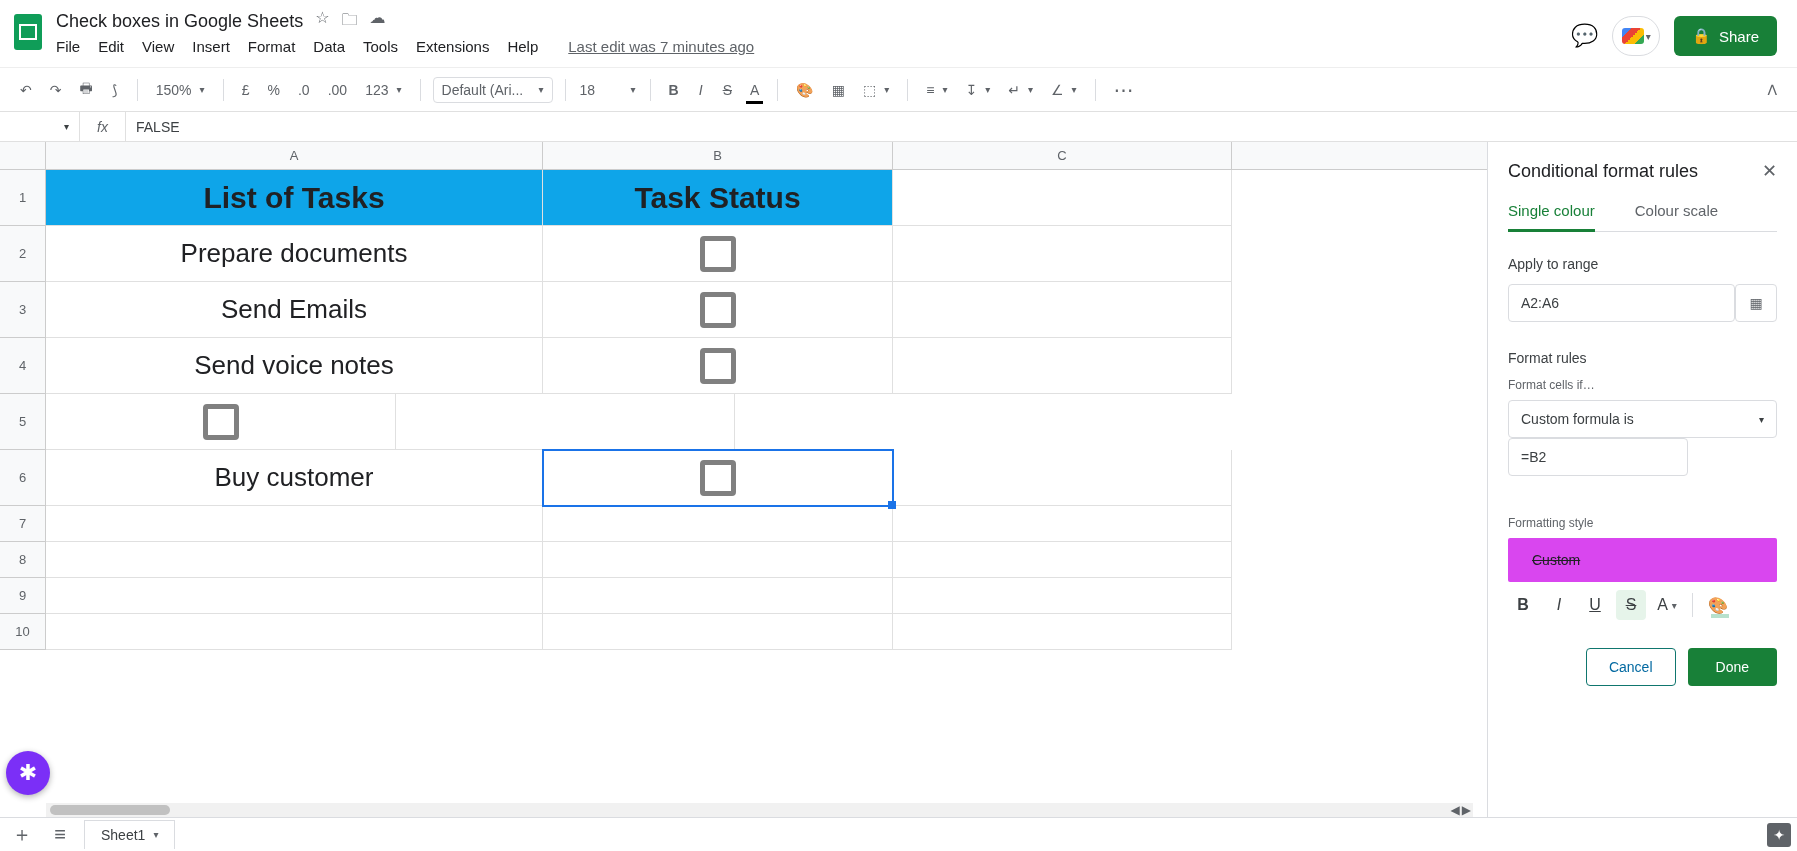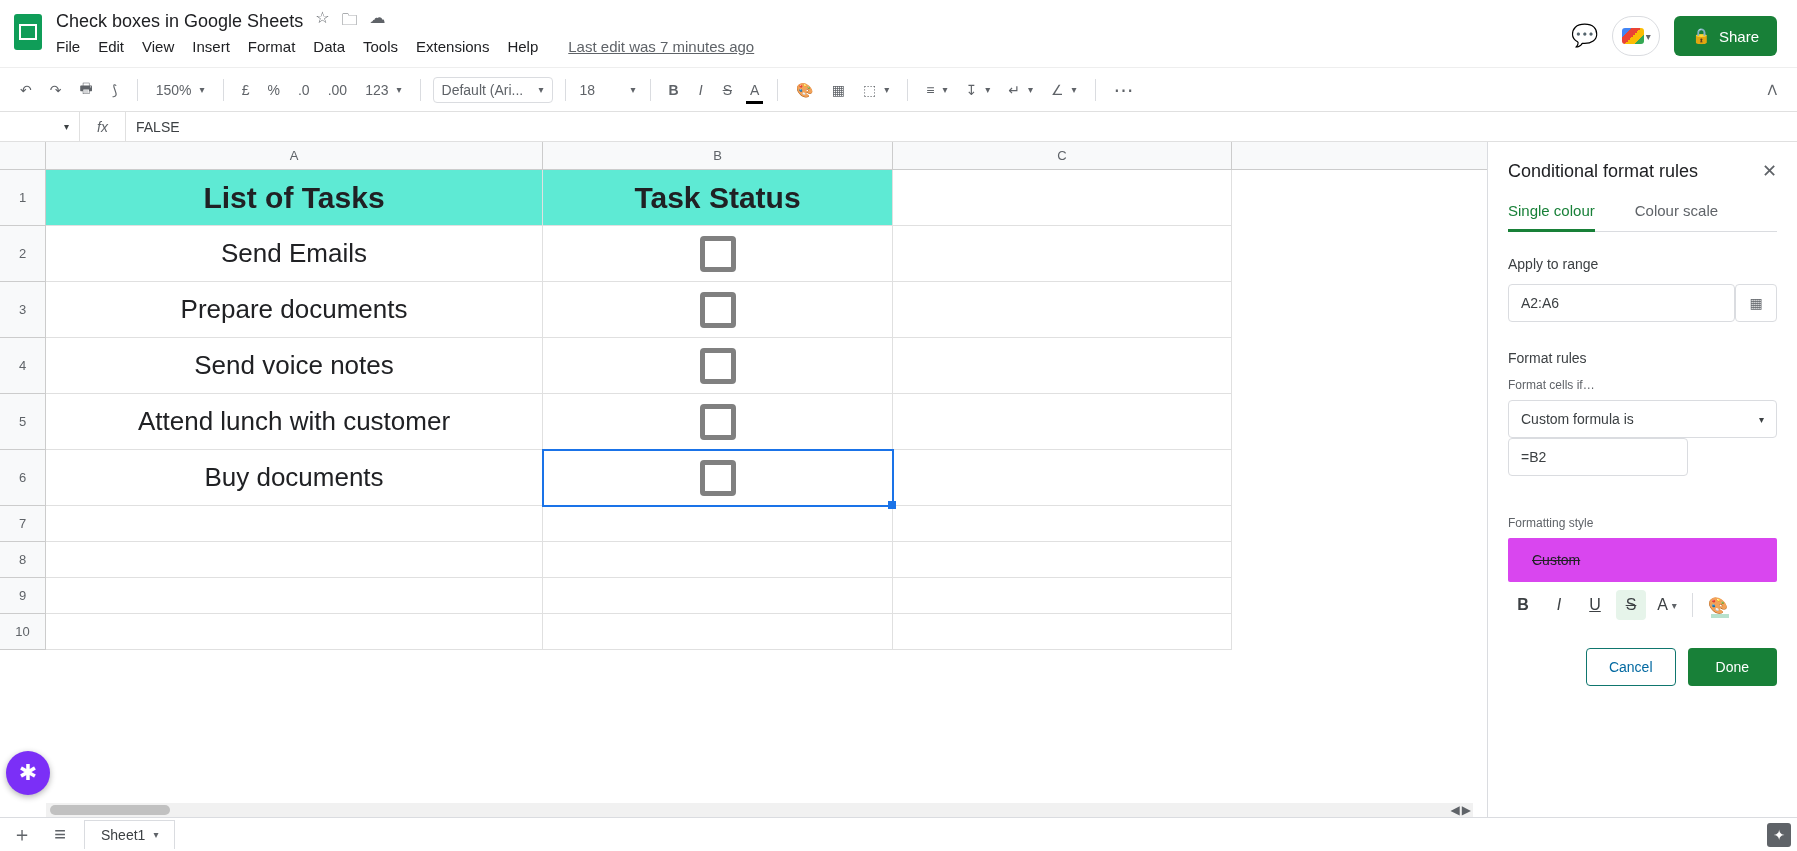--- a/index.html
+++ b/index.html
@@ -51,21 +51,21 @@
   .col-h { border-right:1px solid #ccc; display:flex; align-items:center; justify-content:center; font-size:13px; color:#5f6368; background:#f8f9fa;}
   .col-A { width:497px;} .col-B{ width:350px;} .col-C{ width:339px;}
   .grid-body { display:flex;}
   .row-headers { width:46px; }
   .row-h { height:56px; border-bottom:1px solid #ccc; border-right:1px solid #ccc; display:flex; align-items:center; justify-content:center; font-size:13px; color:#5f6368; background:#f8f9fa;}
   .row-h.short { height:36px;}
   .cells { }
   .row { display:flex;}
   .cell { border-right:1px solid #e0e0e0; border-bottom:1px solid #e0e0e0; display:flex; align-items:center; justify-content:center; font-size:26px; height:56px; background:#fff;}
   .cell.short{ height:36px;}
-  .cell.header-cell { background:#5eead4; font-weight:bold; font-size:30px;}
+  .cell.header-cell { background:#0ea5e9; font-weight:bold; font-size:30px;}
   .cA{width:497px;} .cB{width:350px;} .cC{width:339px;}
   .checkbox { width:36px; height:36px; border:5px solid #808080; border-radius:4px;}
   .selected { outline:2px solid #1a73e8; outline-offset:-1px; position:relative;}
   .selected::after{ content:""; position:absolute; right:-4px; bottom:-4px; width:8px; height:8px; background:#1a73e8;}
   
   .hscroll { position:absolute; bottom:0; left:46px; right:14px; height:14px; background:#f1f1f1; display:flex; align-items:center;}
   .hscroll-thumb{ height:10px; width:120px; background:#c1c1c1; border-radius:5px; margin-left:4px;}
   .hscroll-arrows{ margin-left:auto; display:flex; gap:2px; padding-right:2px; color:#5f6368; font-size:12px;}
   
   
@@ -221,49 +221,48 @@
         <div class="row-h short">9</div>
         <div class="row-h short">10</div>
       </div>
       <div class="cells">
         <div class="row">
           <div class="cell header-cell cA">List of Tasks</div>
           <div class="cell header-cell cB">Task Status</div>
           <div class="cell cC" style="background:#fff;"></div>
         </div>
         <div class="row">
+          <div class="cell cA">Prepare documents</div>
+          <div class="cell cB">
+              <div class="checkbox"></div>
+            </div>
+          <div class="cell cC"></div>
+        </div>
+        <div class="row">
           <div class="cell cA">Send Emails</div>
           <div class="cell cB">
               <div class="checkbox"></div>
             </div>
           <div class="cell cC"></div>
         </div>
         <div class="row">
-          <div class="cell cA">Prepare documents</div>
-          <div class="cell cB">
-              <div class="checkbox"></div>
-            </div>
-          <div class="cell cC"></div>
-        </div>
-        <div class="row">
           <div class="cell cA">Send voice notes</div>
           <div class="cell cB">
               <div class="checkbox"></div>
             </div>
           <div class="cell cC"></div>
         </div>
         <div class="row">
-          <div class="cell cA">Attend lunch with customer</div>
           <div class="cell cB">
               <div class="checkbox"></div>
             </div>
           <div class="cell cC"></div>
         </div>
         <div class="row">
-          <div class="cell cA">Buy documents</div>
+          <div class="cell cA">Buy customer</div>
           <div class="cell cB selected">
               <div class="checkbox"></div>
             </div>
           <div class="cell cC"></div>
         </div>
         <div class="row">
             <div class="cell cA short"></div>
             <div class="cell cB short"></div>
             <div class="cell cC short"></div>
           </div>

